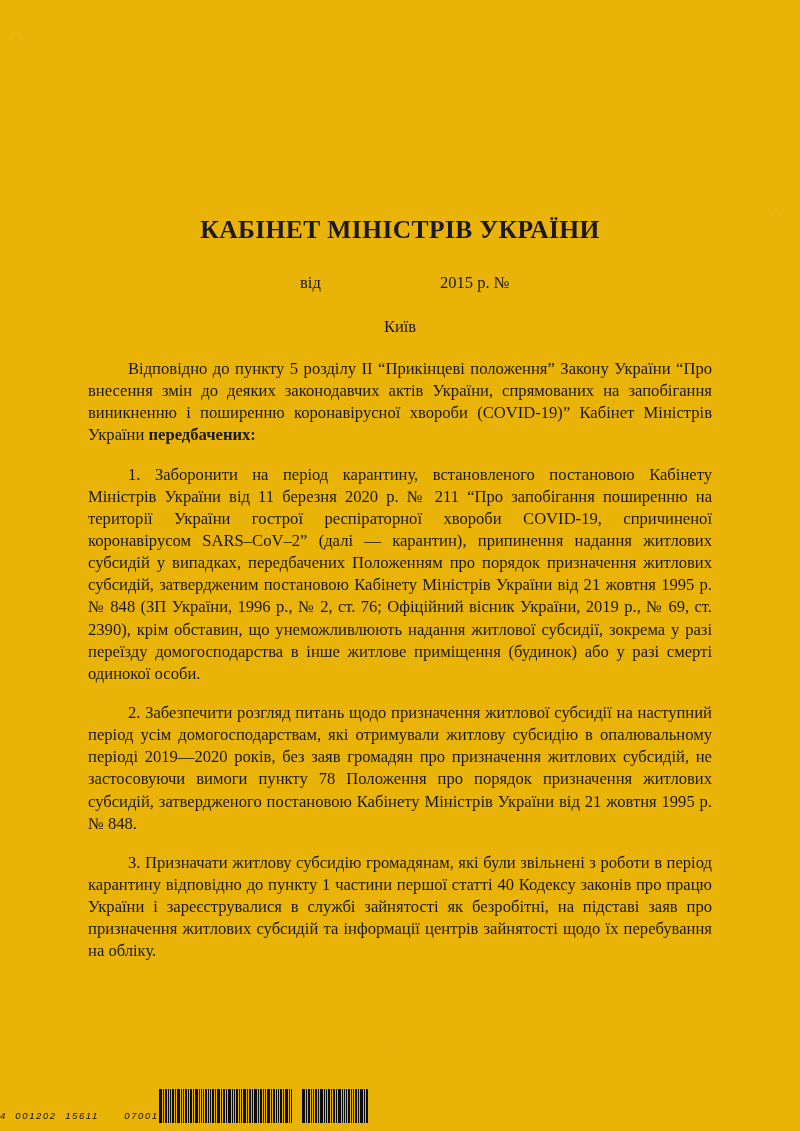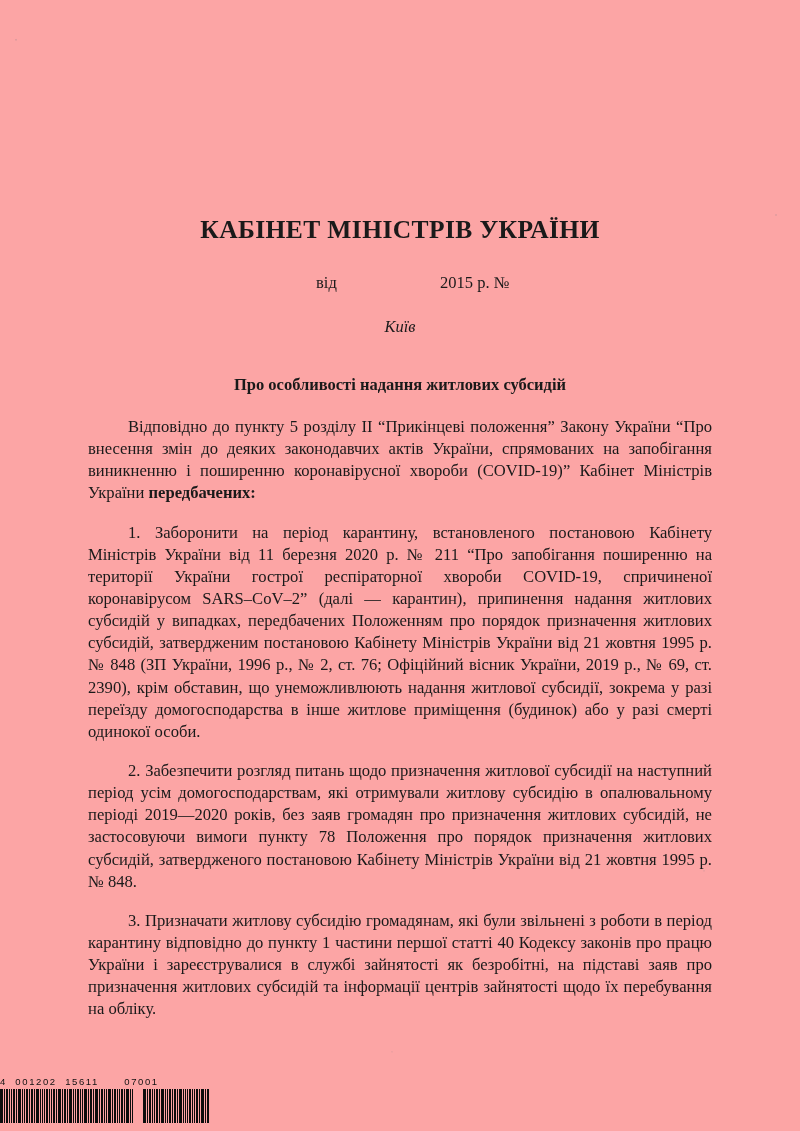--- a/index.html
+++ b/index.html
@@ -12,21 +12,21 @@
     height: 1131px;
     background: #ffffff;
     font-family: "Liberation Serif", "DejaVu Serif", serif;
     color: #1a1a1a;
     position: relative;
     overflow: hidden;
   }
   .page {
     position: absolute;
     inset: 0;
-    background: #fca5a5;
+    background: #eab308;
   }
   
   .page::before {
     content: "";
     position: absolute;
     inset: 0;
     background:
       radial-gradient(circle at 2% 3.5%, rgba(120,120,130,0.22) 0 0.9px, transparent 1.2px),
       radial-gradient(circle at 97% 19%, rgba(120,120,130,0.16) 0 0.8px, transparent 1.1px),
       radial-gradient(circle at 12% 62%, rgba(120,120,130,0.13) 0 0.7px, transparent 1px),
@@ -62,35 +62,34 @@
   }
 
   .date-line {
     position: relative;
     height: 22px;
     margin-top: 29px;
     font-size: 16.5px;
   }
   .date-line .from-label {
     position: absolute;
-    left: 228px;
+    left: 212px;
     top: 0;
   }
   .date-line .date-value {
     position: absolute;
     left: 352px;
     top: 0;
   }
 
   .city {
     margin: 0;
     padding-top: 22px;
     text-align: center;
     font-size: 16.5px;
-    font-style: italic;
   }
 
   .subject {
     margin: 0;
     padding-top: 38px;
     text-align: center;
     font-size: 16.5px;
     font-weight: bold;
   }
 
@@ -114,22 +113,23 @@
     font-weight: bold;
   }
 
   
   .barcode-area {
     position: absolute;
     left: 0;
     right: 0;
     bottom: 8px;
     display: flex;
-    flex-direction: column;
-    align-items: flex-start;
+    flex-direction: row;
+    align-items: flex-end;
+    font-style: italic;
   }
   .barcode-digits {
     font-family: "Liberation Sans", "DejaVu Sans", sans-serif;
     font-size: 9.5px;
     letter-spacing: 1.6px;
     color: #111;
     margin-bottom: 2px;
     white-space: pre;
   }
   .barcode-bars {
@@ -160,21 +160,20 @@
     <h1 class="doc-title">КАБІНЕТ МІНІСТРІВ УКРАЇНИ</h1>
 
 
     <div class="date-line">
       <span class="from-label">від</span>
       <span class="date-value">2015 р. №</span>
     </div>
 
     <div class="city">Київ</div>
 
-    <div class="subject">Про особливості надання житлових субсидій</div>
 
     <div class="body-block">
 
       <p class="para"><span>Відповідно до пункту 5 розділу II “Прикінцеві положення” Закону України “Про внесення змін до деяких законодавчих актів України, спрямованих на запобігання виникненню і поширенню коронавірусної хвороби (COVID-19)” Кабінет Міністрів України </span><b>передбачених:</b></p>
 
       <p class="para">1. Заборонити на період карантину, встановленого постановою Кабінету Міністрів України від 11 березня 2020 р. № 211 “Про запобігання поширенню на території України гострої респіраторної хвороби COVID-19, спричиненої коронавірусом SARS–CoV–2” (далі — карантин), припинення надання житлових субсидій у випадках, передбачених Положенням про порядок призначення житлових субсидій, затвердженим постановою Кабінету Міністрів України від 21 жовтня 1995 р. № 848 (ЗП України, 1996 р., № 2, ст. 76; Офіційний вісник України, 2019 р., № 69, ст. 2390), крім обставин, що унеможливлюють надання житлової субсидії, зокрема у разі переїзду домогосподарства в інше житлове приміщення (будинок) або у разі смерті одинокої особи.</p>
 
       <p class="para">2. Забезпечити розгляд питань щодо призначення житлової субсидії на наступний період усім домогосподарствам, які отримували житлову субсидію в опалювальному періоді 2019—2020 років, без заяв громадян про призначення житлових субсидій, не застосовуючи вимоги пункту 78 Положення про порядок призначення житлових субсидій, затвердженого постановою Кабінету Міністрів України від 21 жовтня 1995 р. № 848.</p>
 
       <p class="para">3. Призначати житлову субсидію громадянам, які були звільнені з роботи в період карантину відповідно до пункту 1 частини першої статті 40 Кодексу законів про працю України і зареєструвалися в службі зайнятості як безробітні, на підставі заяв про призначення житлових субсидій та інформації центрів зайнятості щодо їх перебування на обліку.</p>

